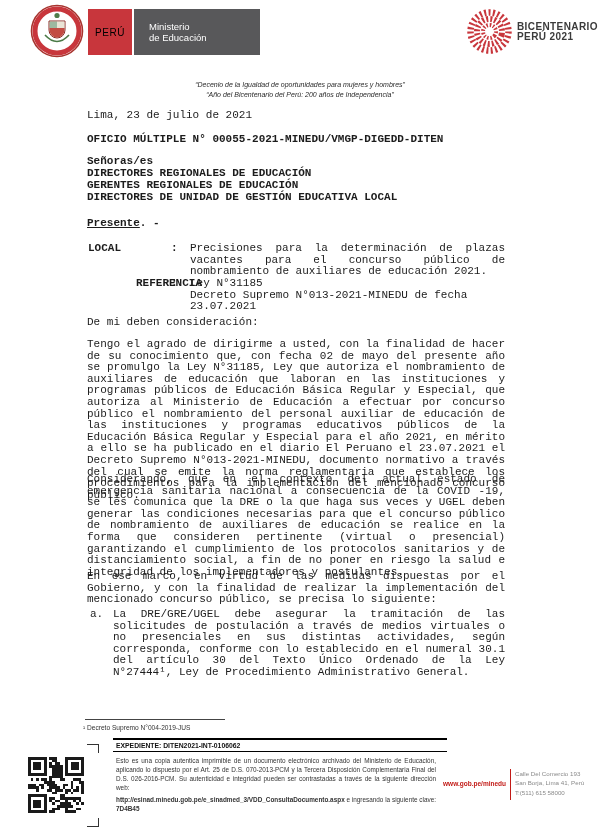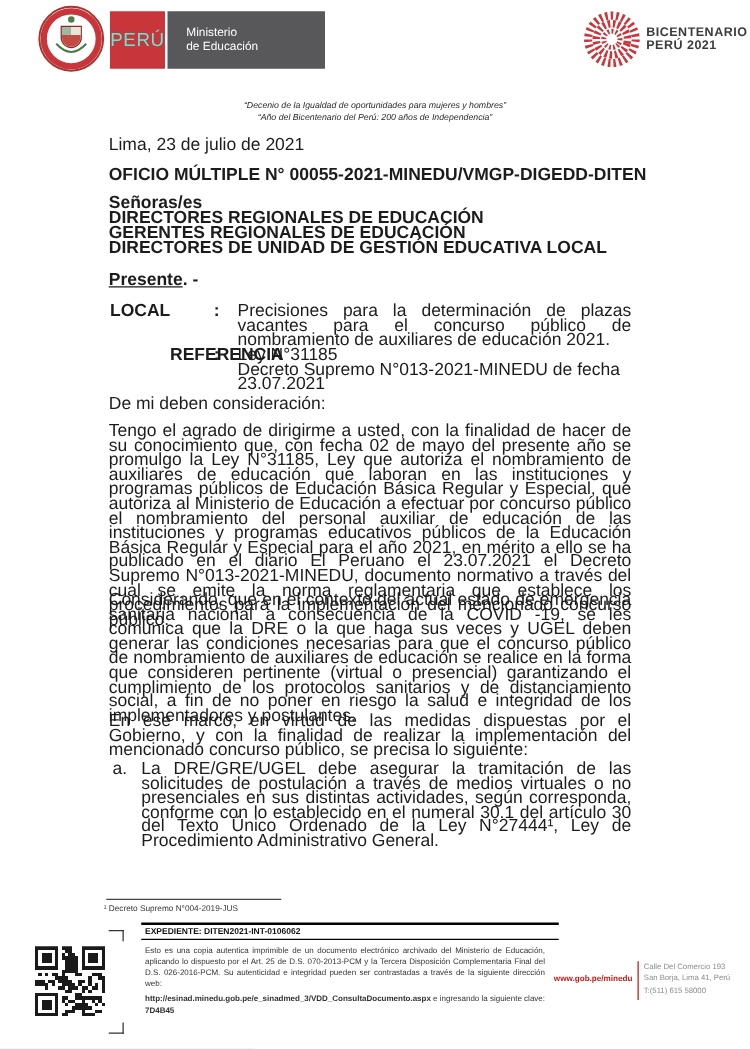--- a/index.html
+++ b/index.html
@@ -11,44 +11,44 @@
     font-family:"Liberation Sans", sans-serif;
     color:#1c1c1c;
     overflow:hidden;
   }
   .abs{position:absolute;}
 
   
   .coat{left:30px;top:4px;width:54px;height:54px;}
   .peru-box{
     left:88px;top:9px;width:44px;height:46px;
-    background:#c8363c;color:#5eead4;
+    background:#c8363c;color:#000000;
     display:flex;align-items:center;justify-content:center;
-    font-size:15px;letter-spacing:.5px;
+    font-size:10px;letter-spacing:.5px;
   }
   .ministry-box{
     left:134px;top:9px;width:126px;height:46px;
     background:#58585a;color:#fff;
     display:flex;flex-direction:column;justify-content:center;
     padding-left:15px;box-sizing:border-box;
     font-size:9.5px;line-height:11.5px;
   }
   .bicent-spiral{left:466px;top:8px;width:47px;height:47px;}
   .bicent-text{
     left:517px;top:22px;
     font-size:10px;font-weight:bold;color:#3b3b3b;
     line-height:9.5px;letter-spacing:.4px;
   }
   .quotes{
     left:0;top:80px;width:600px;text-align:center;
     font-size:7px;font-style:italic;color:#2a2a2a;line-height:10px;
   }
 
   
-  .body-text{font-size:14px;line-height:11.6px;color:#1c1c1c;}
+  .body-text{font-size:11px;line-height:11.6px;color:#1c1c1c;font-family:Liberation Mono, monospace;}
   .bold{font-weight:bold;}
   .just{text-align:justify;}
   .date{left:87px;top:110px;}
   .oficio{left:87px;top:134px;font-weight:bold;}
   .recipients{left:87px;top:155px;font-weight:bold;line-height:12px;}
   .presente{left:87px;top:218px;font-weight:bold;}
   .presente .ul{text-decoration:underline;}
   .asunto-label{left:88px;top:243px;font-weight:bold;}
   .asunto-colon{left:171px;top:243px;font-weight:bold;}
   .asunto-text{left:190px;top:243px;width:315px;}

